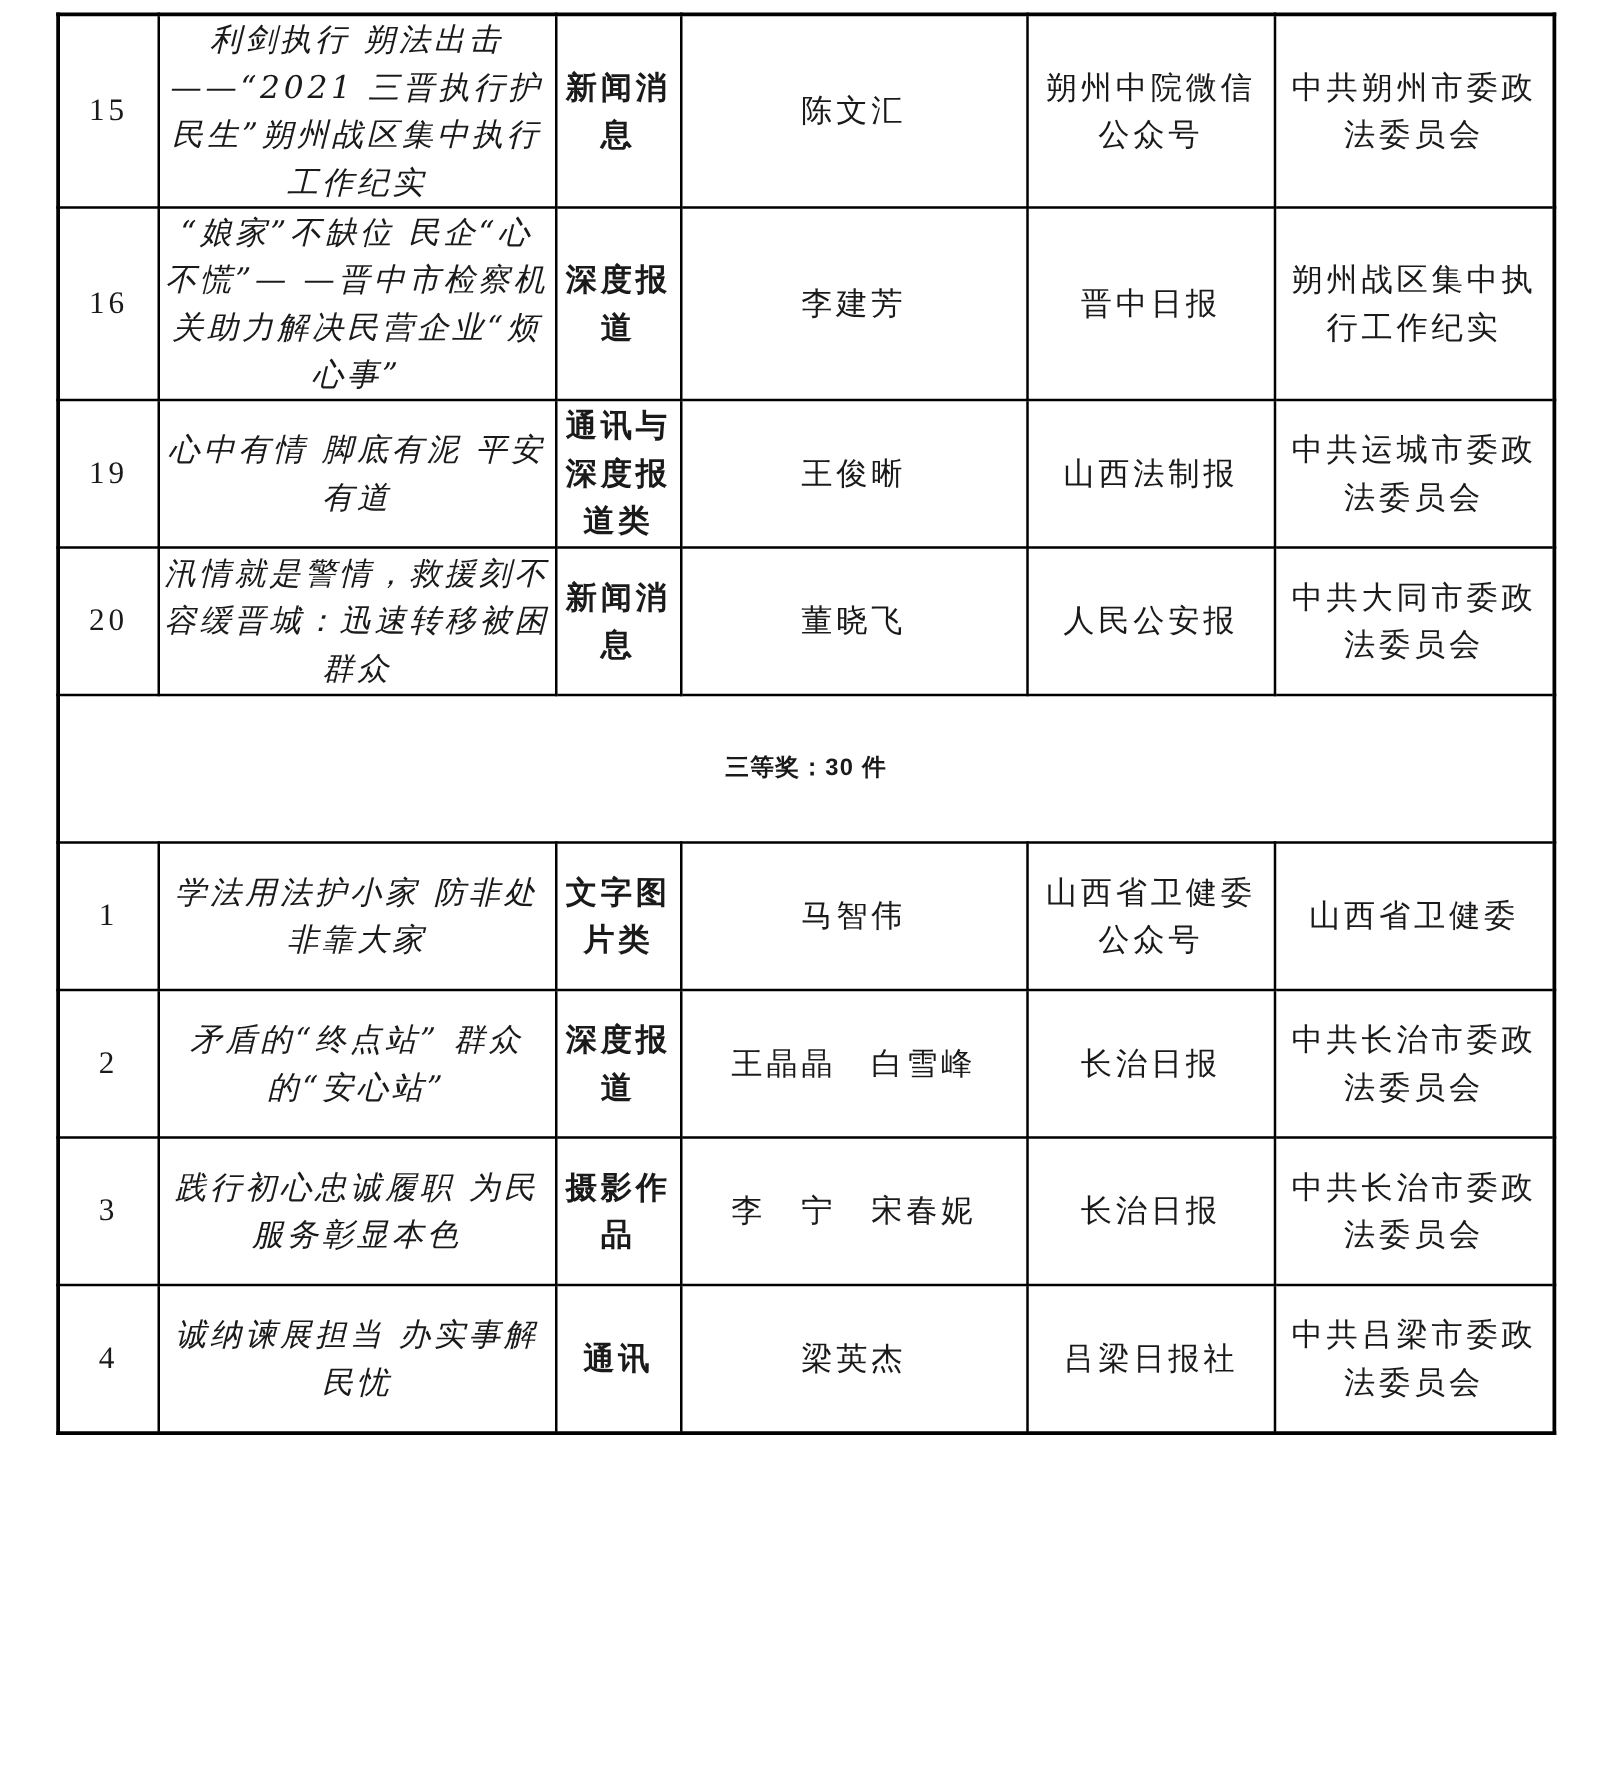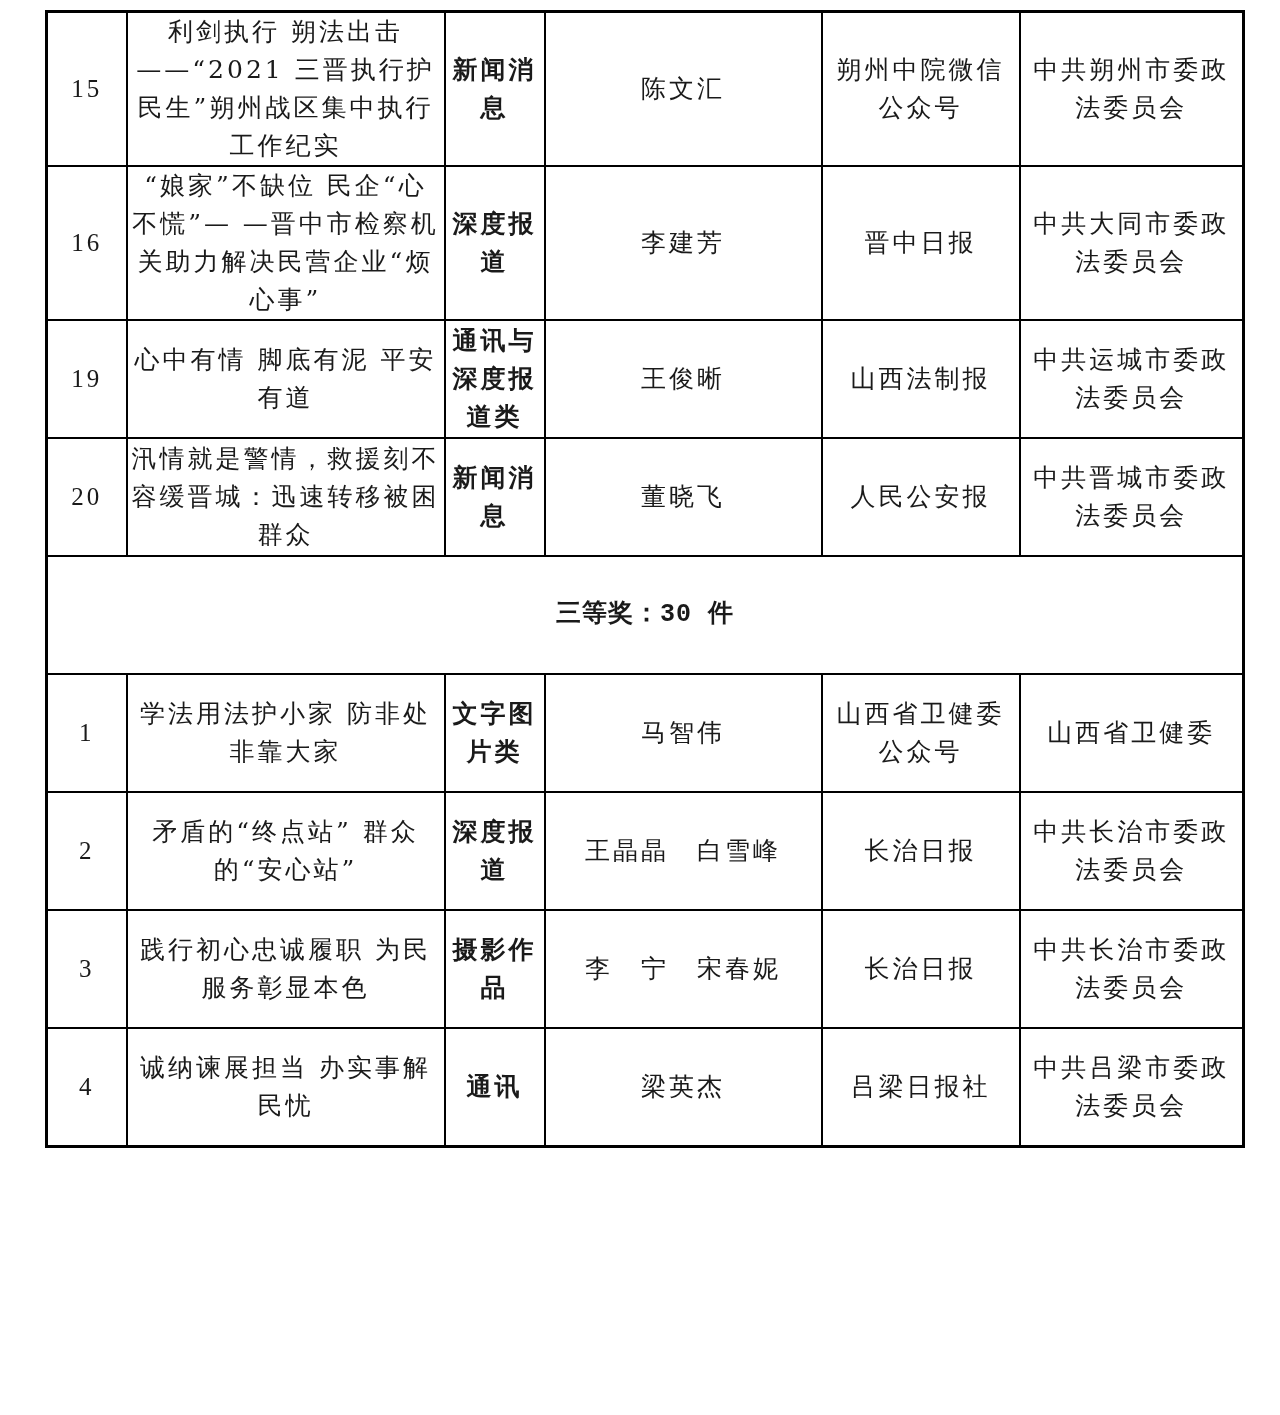--- a/index.html
+++ b/index.html
@@ -39,28 +39,28 @@
     col.c-type { width: 100px; }
     col.c-author { width: 277px; }
     col.c-media { width: 198px; }
     col.c-unit { width: 224px; }
     tr.row td { height: 116px; }
     td.no {
       font-family: "Liberation Serif", "DejaVu Serif", serif;
       font-size: 26px;
       letter-spacing: 0;
     }
-    td.title { padding: 0 6px; }
+    td.title { padding: 0 6px; font-style: italic; }
     td.type { padding: 0 2px; letter-spacing: 2px; font-weight: bold; }
     td.author { white-space: pre; }
     tr.section td {
       height: 116px;
-      font-family: Liberation Mono, monospace;
+      font-family: Liberation Sans, sans-serif;
       font-weight: bold;
-      font-size: 25px;
+      font-size: 19px;
       letter-spacing: 1px;
     }
   </style>
 </head>
 <body>
 
 <table class="awards">
   <colgroup>
     <col class="c-no">
       <col class="c-title">
@@ -77,37 +77,37 @@
       <td class="author">陈文汇</td>
       <td class="media">朔州中院微信公众号</td>
       <td class="unit">中共朔州市委政法委员会</td>
     </tr>
     <tr class="row">
       <td class="no">16</td>
       <td class="title">“娘家”不缺位 民企“心不慌”— —晋中市检察机关助力解决民营企业“烦心事”</td>
       <td class="type">深度报道</td>
       <td class="author">李建芳</td>
       <td class="media">晋中日报</td>
-      <td class="unit">中共大同市委政法委员会</td>
+      <td class="unit">朔州战区集中执行工作纪实</td>
     </tr>
     <tr class="row">
       <td class="no">19</td>
       <td class="title">心中有情 脚底有泥 平安有道</td>
       <td class="type">通讯与深度报道类</td>
       <td class="author">王俊晰</td>
       <td class="media">山西法制报</td>
       <td class="unit">中共运城市委政法委员会</td>
     </tr>
     <tr class="row">
       <td class="no">20</td>
       <td class="title">汛情就是警情，救援刻不容缓晋城：迅速转移被困群众</td>
       <td class="type">新闻消息</td>
       <td class="author">董晓飞</td>
       <td class="media">人民公安报</td>
-      <td class="unit">中共晋城市委政法委员会</td>
+      <td class="unit">中共大同市委政法委员会</td>
     </tr>
 
     <tr class="section">
       <td colspan="6">三等奖：30 件</td>
     </tr>
 
     <tr class="row">
       <td class="no">1</td>
       <td class="title">学法用法护小家 防非处非靠大家</td>
       <td class="type">文字图片类</td>

